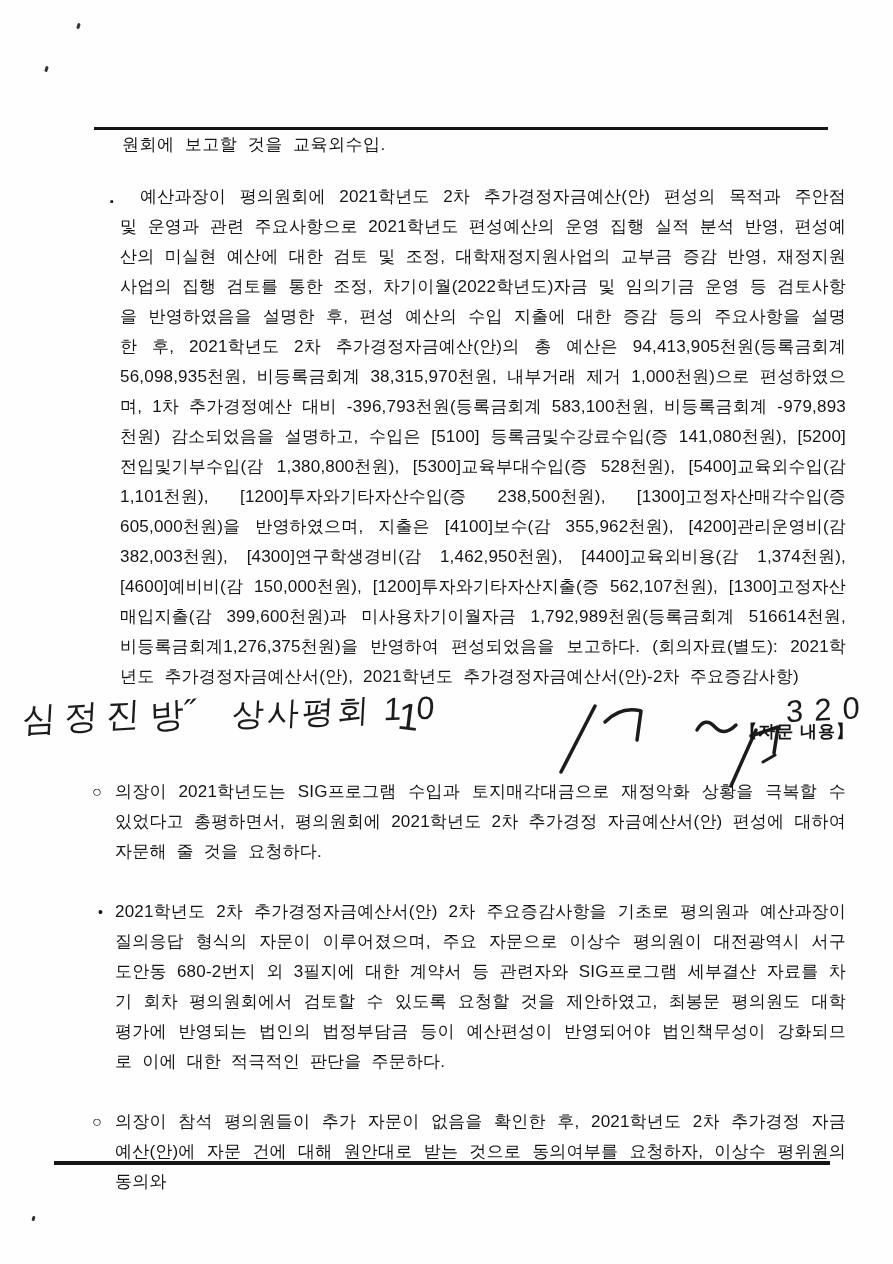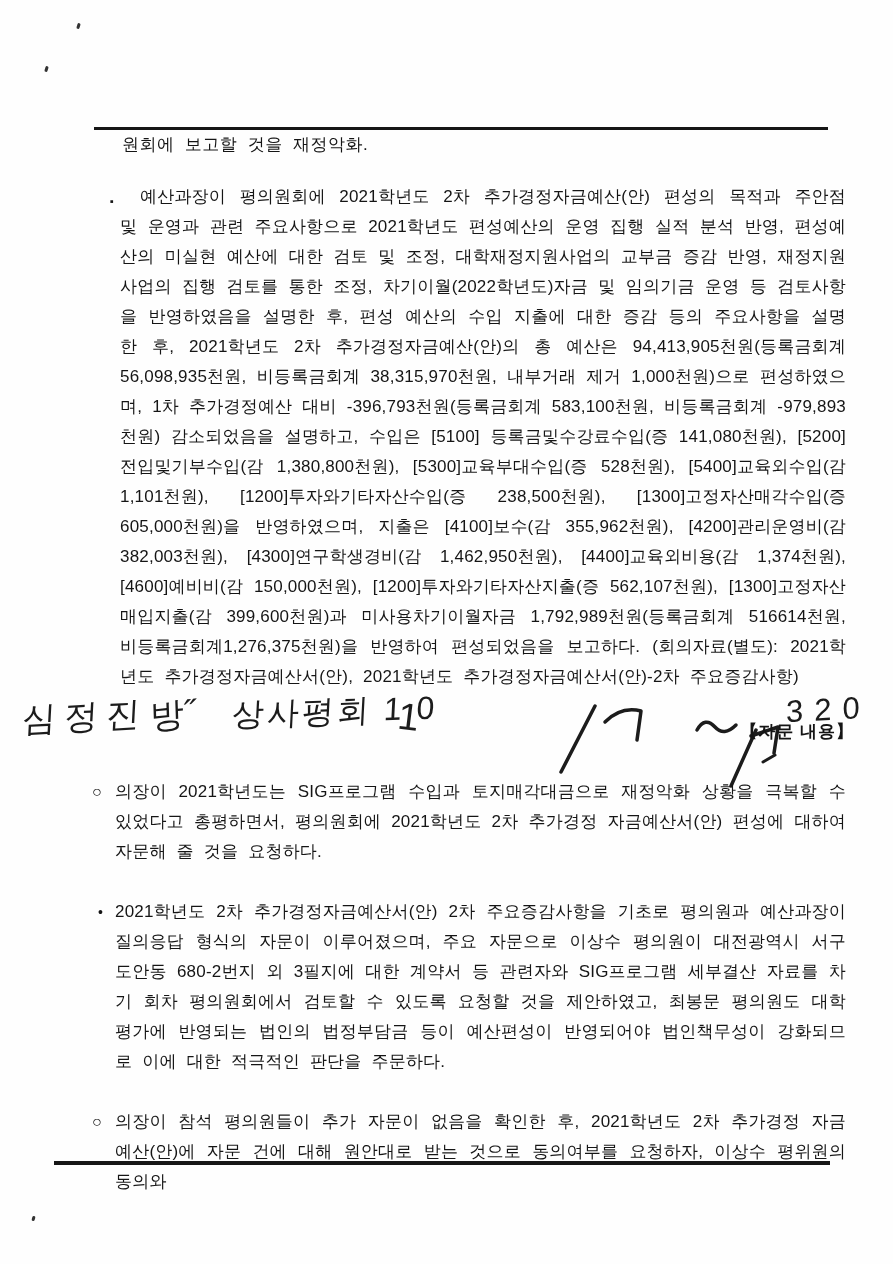--- a/index.html
+++ b/index.html
@@ -58,21 +58,21 @@
 <body>
 
 <div class="page">
 
   <span class="speck speck-1"></span>
   <span class="speck speck-2"></span>
   <span class="speck speck-3"></span>
 
   <div class="rule top-rule"></div>
 
-  <div class="cont-line">원회에 보고할 것을 재정악화.</div>
+  <div class="cont-line">원회에 보고할 것을 교육외수입.</div>
 
   <div class="para p-report">
     <span class="marker">▪</span>
     <span>예산과장이 평의원회에 2021학년도 2차 추가경정자금예산(안) 편성의 목적과 주안점 및 운영과 관련 주요사항으로 2021학년도 편성예산의 운영 집행 실적 분석 반영, 편성예산의 미실현 예산에 대한 검토 및 조정, 대학재정지원사업의 교부금 증감 반영, 재정지원사업의 집행 검토를 통한 조정, 차기이월(2022학년도)자금 및 임의기금 운영 등 검토사항을 반영하였음을 설명한 후, 편성 예산의 수입 지출에 대한 증감 등의 주요사항을 설명한 후, 2021학년도 2차 추가경정자금예산(안)의 총 예산은 94,413,905천원(등록금회계 56,098,935천원, 비등록금회계 38,315,970천원, 내부거래 제거 1,000천원)으로 편성하였으며, 1차 추가경정예산 대비 -396,793천원(등록금회계 583,100천원, 비등록금회계 -979,893천원) 감소되었음을 설명하고, 수입은 [5100] 등록금및수강료수입(증 141,080천원), [5200]전입및기부수입(감 1,380,800천원), [5300]교육부대수입(증 528천원), [5400]교육외수입(감 1,101천원), [1200]투자와기타자산수입(증 238,500천원), [1300]고정자산매각수입(증 605,000천원)을 반영하였으며, 지출은 [4100]보수(감 355,962천원), [4200]관리운영비(감 382,003천원), [4300]연구학생경비(감 1,462,950천원), [4400]교육외비용(감 1,374천원), [4600]예비비(감 150,000천원), [1200]투자와기타자산지출(증 562,107천원), [1300]고정자산매입지출(감 399,600천원)과 미사용차기이월자금 1,792,989천원(등록금회계 516614천원, 비등록금회계1,276,375천원)을 반영하여 편성되었음을 보고하다. (회의자료(별도): 2021학년도 추가경정자금예산서(안), 2021학년도 추가경정자금예산서(안)-2차 주요증감사항)</span>
   </div>
 
   <div>
     <span class="hw hw-a">심정진</span>
     <span class="hw hw-b">방˝</span>
     <span class="hw hw-c">상사평회 1 0</span>

